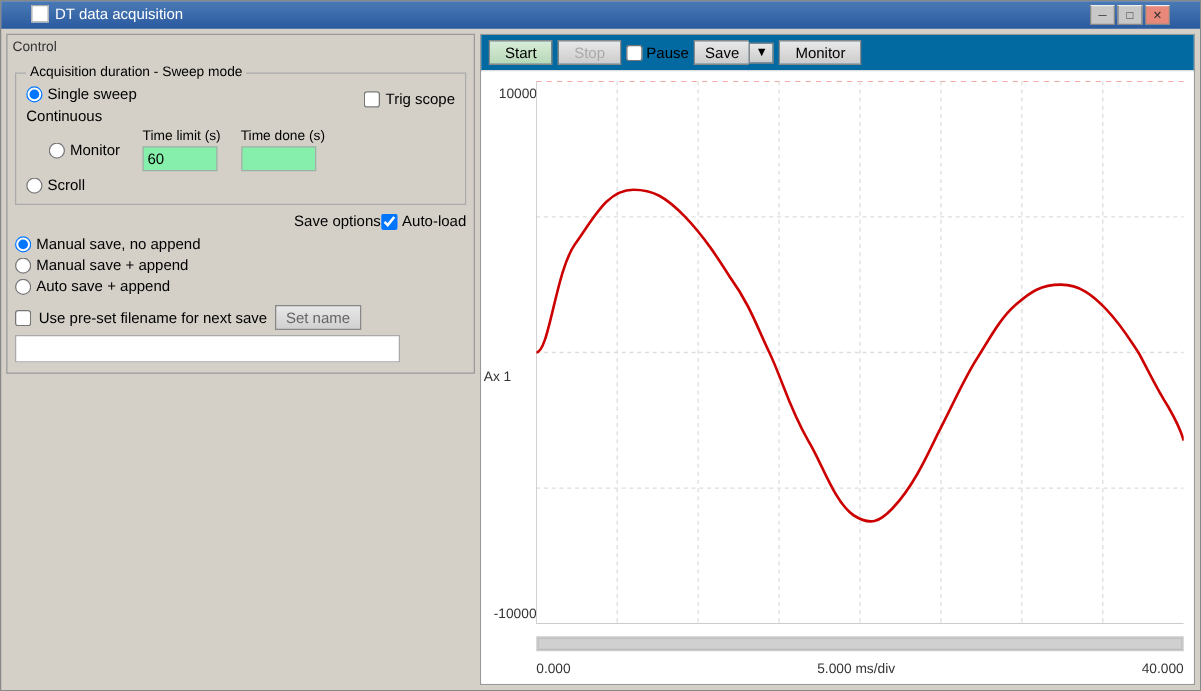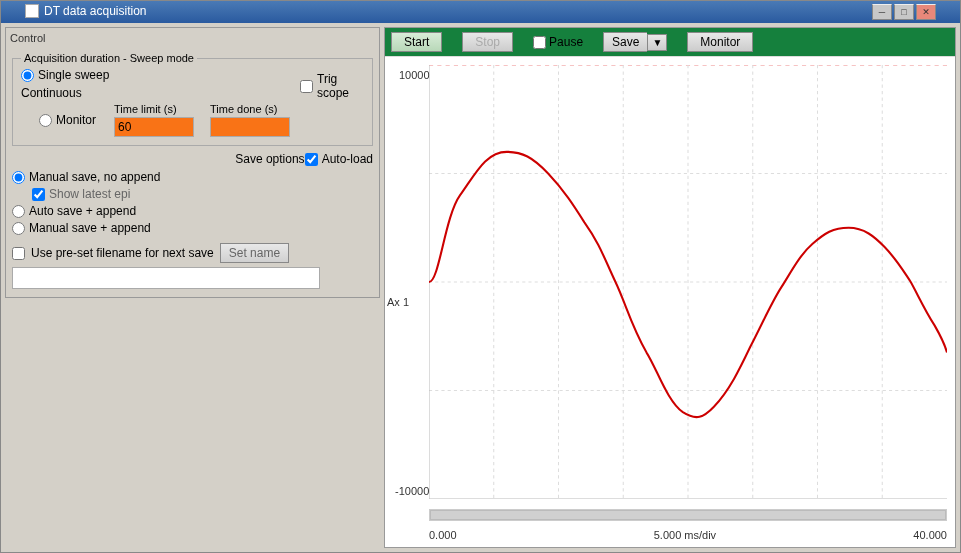--- a/index.html
+++ b/index.html
@@ -122,24 +122,24 @@
     .radio-row label { font-size: 12px; }
     .checkbox-row { display: flex; align-items: center; gap: 4px; }
     .time-row {
       display: flex;
       align-items: center;
       gap: 8px;
       margin-top: 3px;
       margin-left: 18px;
     }
     .time-input {
-      width: 80px;
+      width: 60px;
       height: 20px;
       border: 1px solid #aaa;
-      background: #f97316;
+      background: #86efac;
       padding: 1px 3px;
       font-size: 12px;
     }
     .save-options-section {
       margin-top: 4px;
     }
     .save-options-header {
       display: flex;
       justify-content: flex-end;
       align-items: center;
@@ -173,24 +173,24 @@
     .right-panel {
       flex: 1;
       display: flex;
       flex-direction: column;
       background: white;
       border: 1px solid #999;
     }
     .chart-toolbar {
       display: flex;
       align-items: center;
-      gap: 20px;
+      gap: 4px;
       padding: 4px 6px;
       border-bottom: 1px solid #ddd;
-      background: #15803d;
+      background: #0369a1;
     }
     .chart-btn {
       padding: 2px 12px;
       border: 1px solid #888;
       background: linear-gradient(to bottom, #e8e8e8, #cccccc);
       cursor: pointer;
       font-size: 12px;
     }
     .chart-btn.start {
       background: linear-gradient(to bottom, #d8ecd8, #b8d8b8);
@@ -282,20 +282,26 @@
                       </div>
                       <div style="display:flex; flex-direction:column; gap:2px; margin-left:10px;">
                         <span style="font-size:11px;">Time limit (s)</span>
                         <input type="text" class="time-input" value="60" style="">
                       </div>
                       <div style="display:flex; flex-direction:column; gap:2px; margin-left:8px;">
                         <span style="font-size:11px;">Time done (s)</span>
                         <input type="text" class="time-input" style="">
                       </div>
                     </div>
+                    <div style="margin-top:4px; margin-left:0;">
+                      <div class="radio-row">
+                        <input type="radio" name="sweep" id="scroll" style="">
+                        <label for="scroll">Scroll</label>
+                      </div>
+                    </div>
                   </div>
                 </div>
                 <div style="margin-left:10px; margin-top:4px;">
                   <div class="checkbox-row">
                     <input type="checkbox" id="trigscope" style="">
                     <label for="trigscope">Trig scope</label>
                   </div>
                 </div>
               </div>
             </fieldset>
@@ -306,31 +312,27 @@
                 <div class="checkbox-row">
                   <input type="checkbox" id="autoload" checked="" style="">
                   <label for="autoload">Auto-load</label>
                 </div>
               </div>
               <div class="save-radio-group">
                 <div class="radio-row">
                   <input type="radio" name="saveoption" id="save0" checked="" style="">
                   <label for="save0">Manual save, no append</label>
                 </div>
-                <div style="display:flex; align-items:center; gap:4px; margin-left:20px;">
-                  <input type="checkbox" id="showlatest" checked="" style="">
-                  <label for="showlatest" style="color:#666;">Show latest epi</label>
+                <div class="radio-row">
+                  <input type="radio" name="saveoption" id="save1" style="">
+                  <label for="save1">Manual save + append</label>
                 </div>
                 <div class="radio-row">
                   <input type="radio" name="saveoption" id="save2" style="">
                   <label for="save2">Auto save + append</label>
-                </div>
-                <div class="radio-row">
-                  <input type="radio" name="saveoption" id="save1" style="">
-                  <label for="save1">Manual save + append</label>
                 </div>
               </div>
               <div class="preset-row">
                 <input type="checkbox" id="preset" style="">
                 <label for="preset">Use pre-set filename for next save</label>
                 <button class="set-name-btn">Set name</button>
               </div>
               <input type="text" class="filename-input" style="">
             </div>
           </div>

